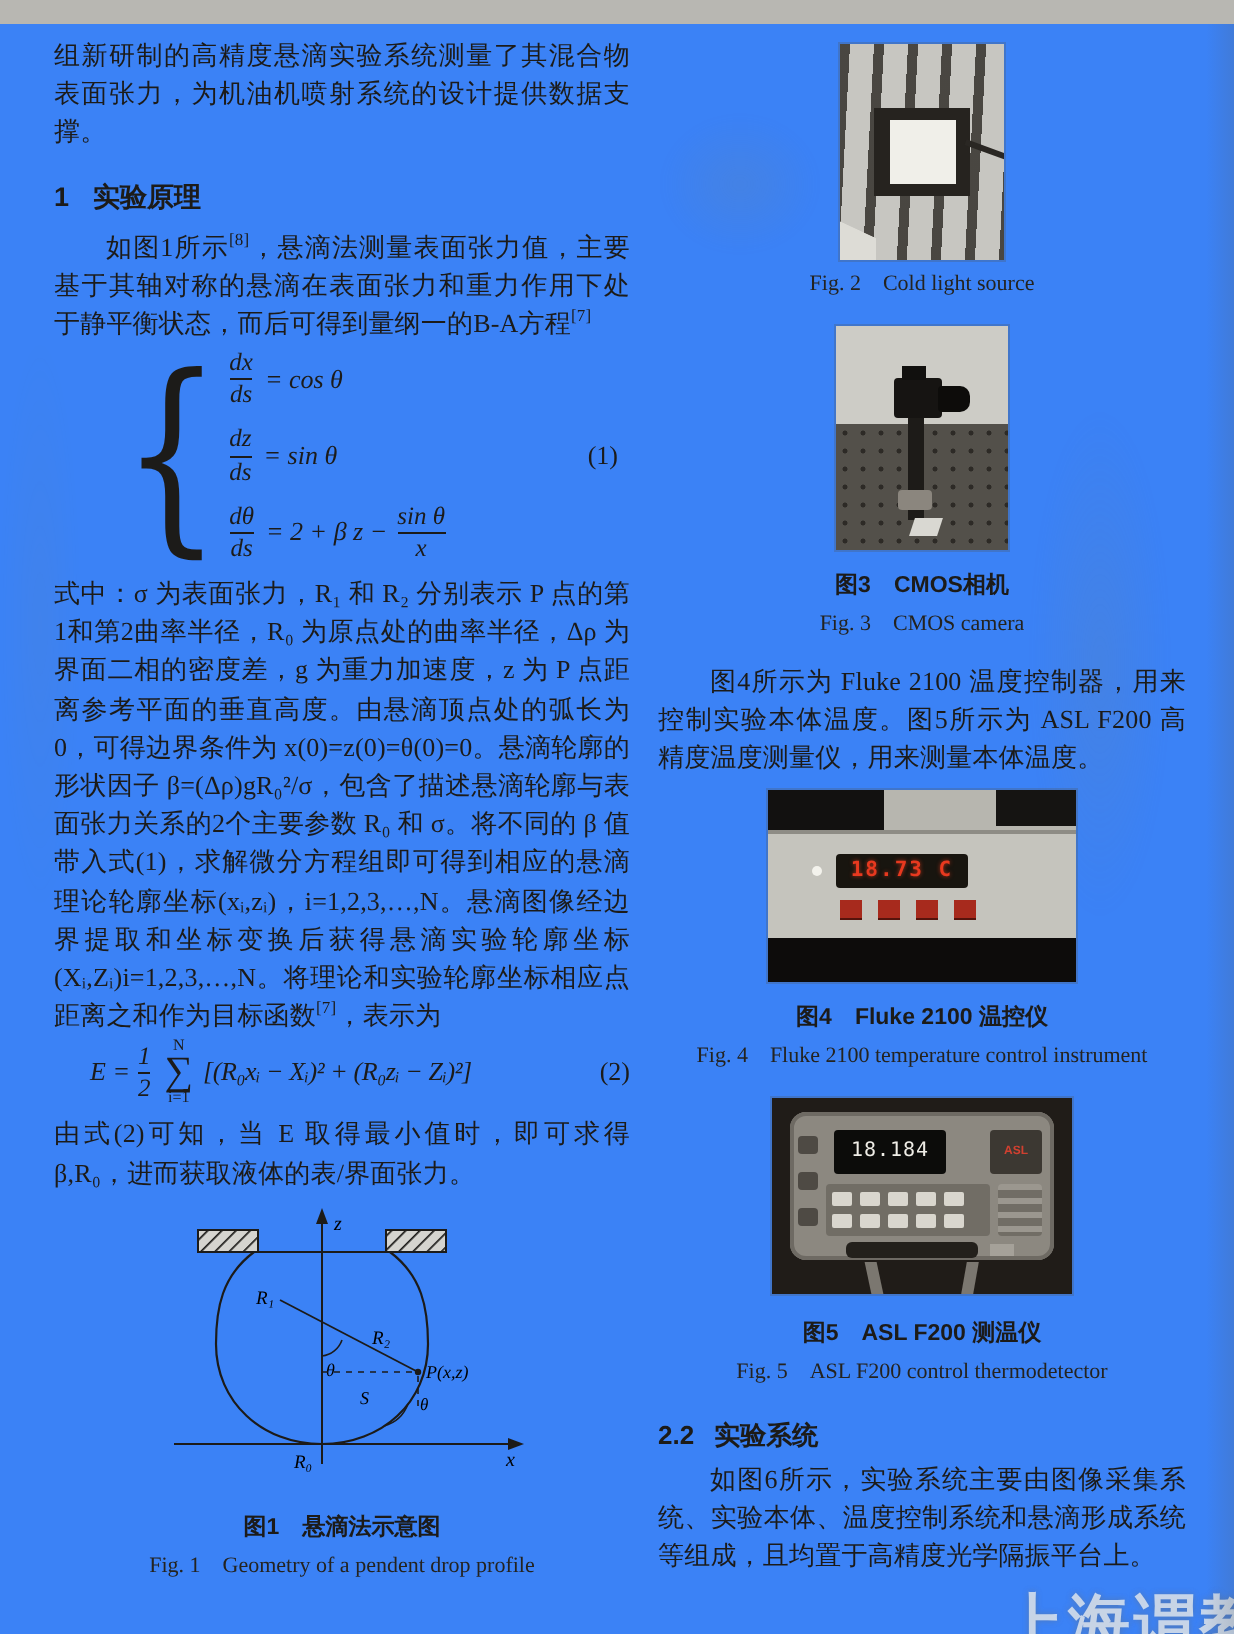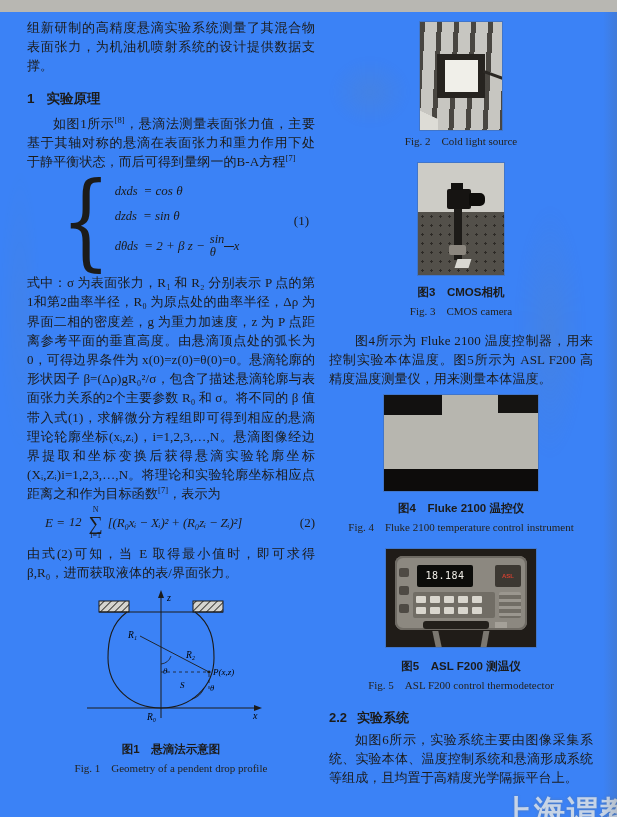--- a/index.html
+++ b/index.html
@@ -37,21 +37,21 @@
   .subsec-num { margin-right:10px; }
 
   
   .eq1-wrap { position:relative; display:flex; align-items:center; margin:4px 0 6px 34px; }
   .brace {
     font-family:"DejaVu Serif",serif; font-size:78px; font-weight:200;
     transform:scaleY(1.35); line-height:92px; color:#1c1b19; margin-right:4px;
   }
   .eq1-rows { display:flex; flex-direction:column; gap:9px; font-size:13px; }
   .eq-row { display:flex; align-items:center; font-style:italic; }
-  .frac { display:inline-flex; flex-direction:row; align-items:center; line-height:1.05; font-size:12.5px; }
+  .frac { display:inline-flex; flex-direction:column; align-items:center; line-height:1.05; font-size:12.5px; }
   .frac .bar { width:100%; border-top:1.1px solid #1c1b19; margin:1px 0; }
   .rhs { margin-left:6px; font-style:italic; }
   .eq-label { position:absolute; right:6px; top:50%; transform:translateY(-50%); font-style:normal; font-size:13px; }
 
   .eq2-wrap { display:flex; align-items:center; margin:2px 0 4px 18px; font-size:13px; font-style:italic; position:relative; }
   .sum { display:inline-flex; flex-direction:column; align-items:center; line-height:1; margin:0 3px; font-style:normal; }
   .sum .lim { font-size:8px; letter-spacing:0; }
   .sum .sig { font-size:20px; line-height:18px; }
   .eq2-body { margin-left:2px; letter-spacing:-0.2px; }
   .eq2-label { margin-left:auto; font-style:normal; }
@@ -298,20 +298,32 @@
       <div class="cap-cn" style="margin-top:10px;">图3　CMOS相机</div>
       <div class="cap-en">Fig. 3　CMOS camera</div>
     </div>
 
     <p class="body-text indent" style="margin-top:12px;">图4所示为 Fluke 2100 温度控制器，用来控制实验本体温度。图5所示为 ASL F200 高精度温度测量仪，用来测量本体温度。</p>
 
     <div style="margin-top:6px;">
       <div class="photo photo-fluke">
         <div class="fluke-topL"></div>
         <div class="fluke-topR"></div>
+        <div class="fluke-face">
+          <div class="fluke-dot"></div>
+          <div class="fluke-disp">
+            <span class="fluke-digits">18.73 C</span>
+          </div>
+          <div class="fluke-btns">
+            <div class="fluke-btn"></div>
+            <div class="fluke-btn"></div>
+            <div class="fluke-btn"></div>
+            <div class="fluke-btn"></div>
+          </div>
+        </div>
         <div class="fluke-bottom"></div>
       </div>
       <div class="cap-cn" style="margin-top:10px;">图4　Fluke 2100 温控仪</div>
       <div class="cap-en">Fig. 4　Fluke 2100 temperature control instrument</div>
     </div>
 
     <div style="margin-top:14px;">
       <div class="photo photo-asl">
         <div class="asl-device">
           <div class="asl-sidebtn" style="top:12px;"></div>

